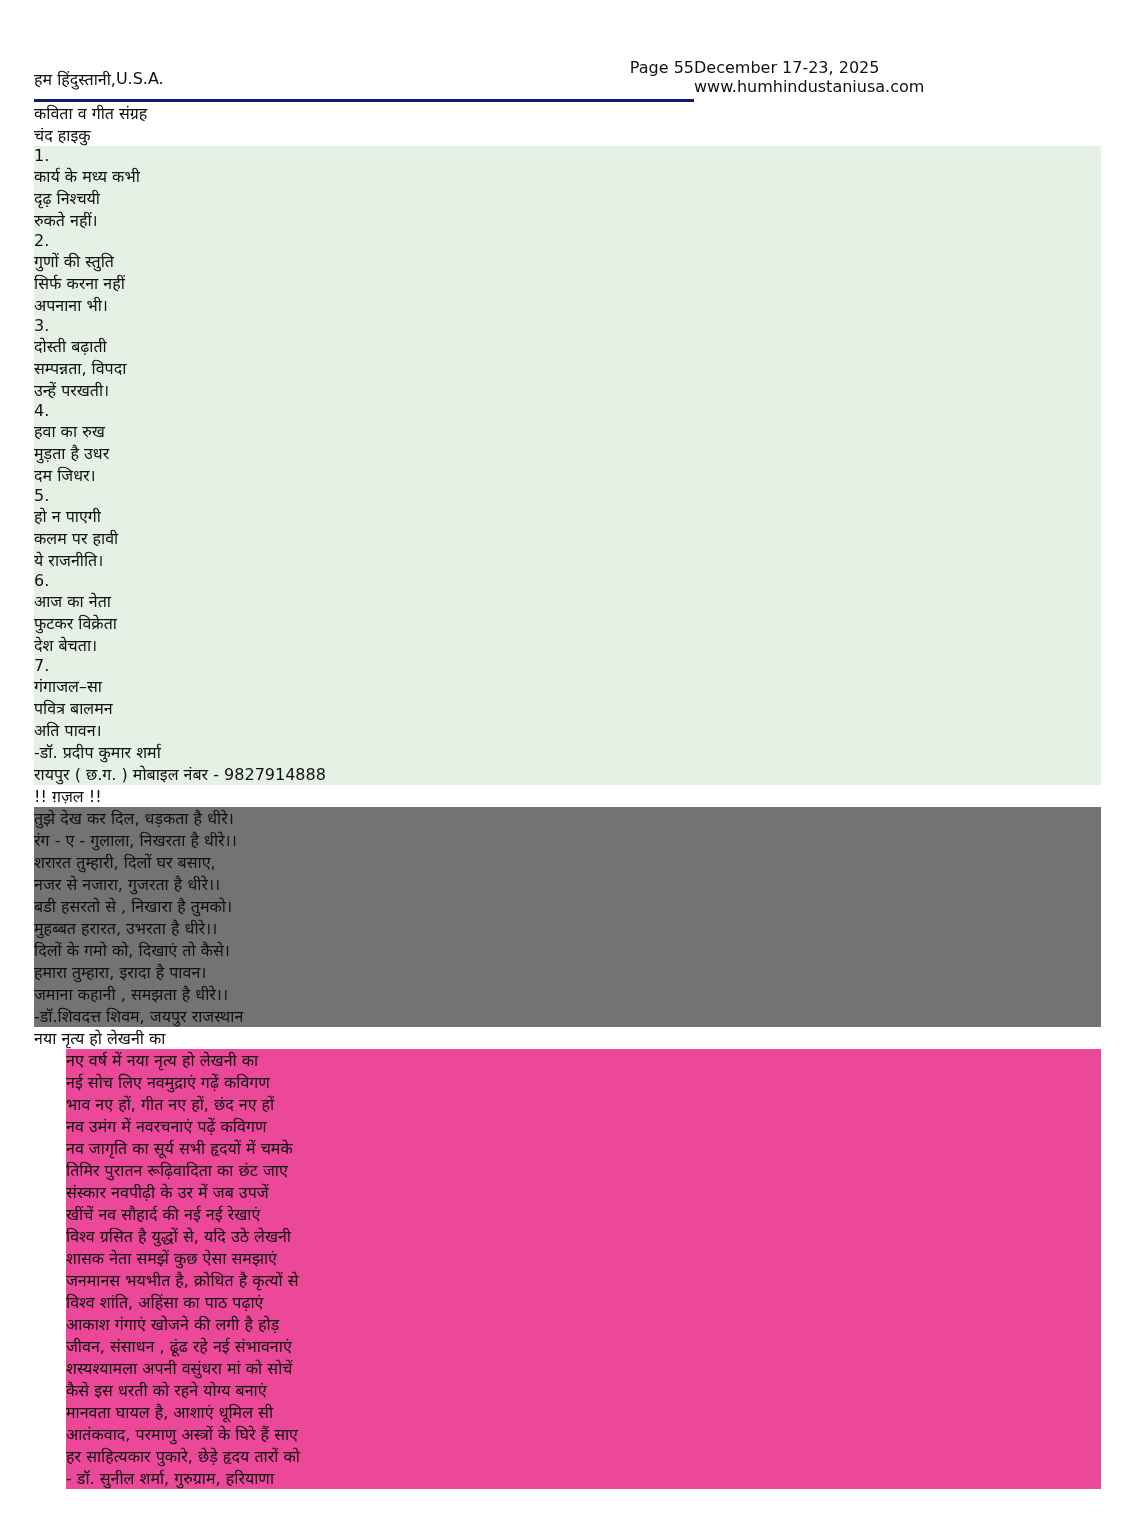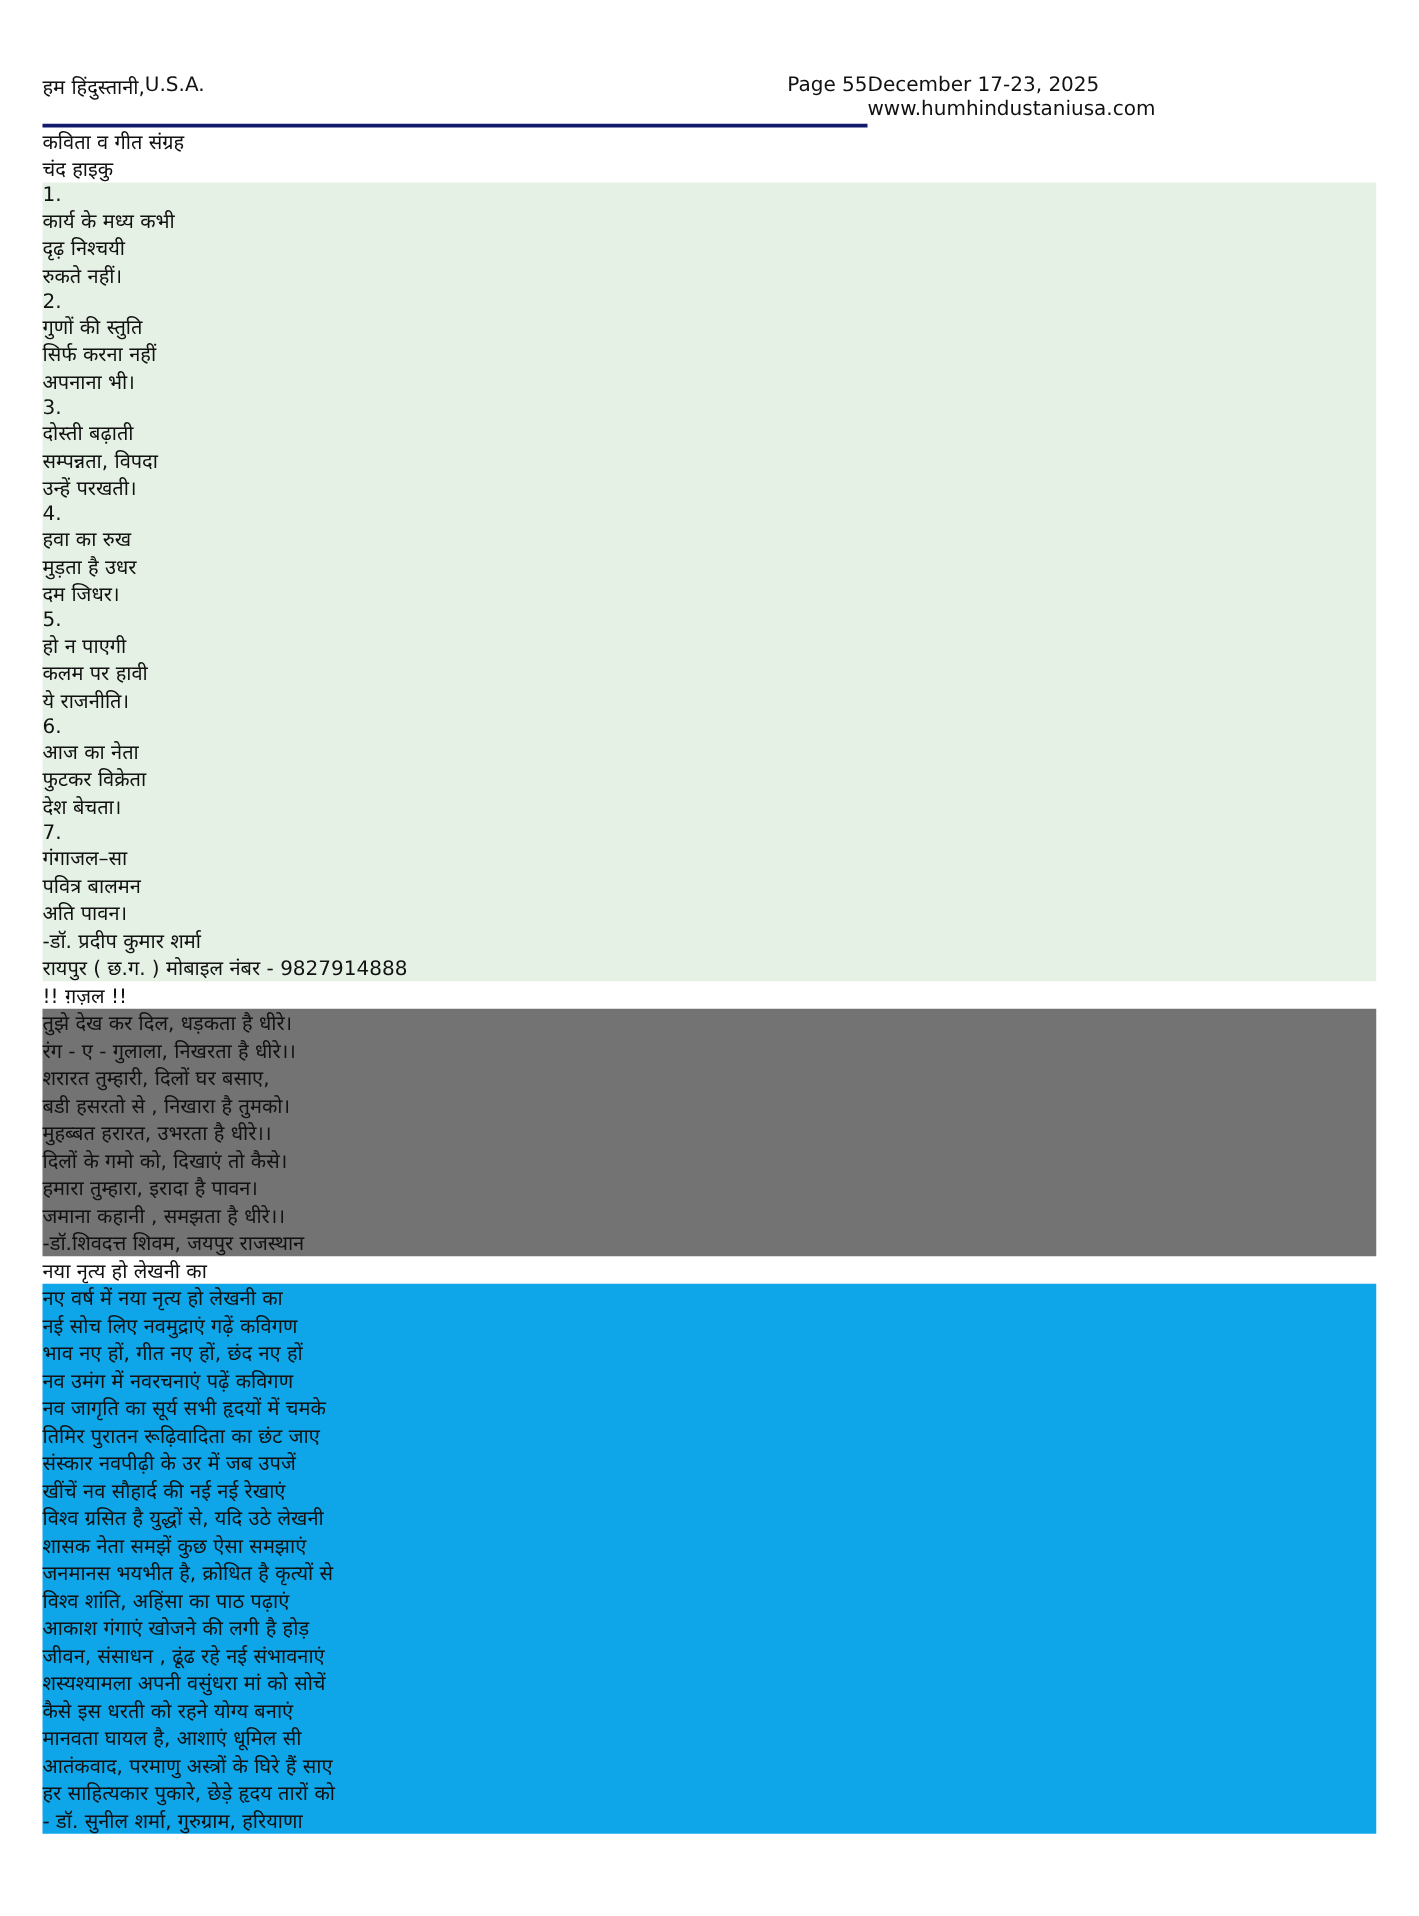--- a/index.html
+++ b/index.html
@@ -2,21 +2,21 @@
 <html><head>
 <meta charset="utf-8">
 <style>
   html,body{margin:0;padding:0;background:#ffffff;}
   body{width:1135px;min-height:1533px;font-family:"DejaVu Sans",sans-serif;color:#111;}
   .page{box-sizing:border-box;padding:58px 34px 18px 34px;}
 
   
   .mast{display:flex;align-items:stretch;height:44px;}
   .mast-left{display:flex;flex:0 0 660px;border-bottom:3px solid #121a6e;}
-  .green-bar{flex:1;display:flex;background:linear-gradient(90deg,#0c programme;}
+  .green-bar{flex:1;display:flex;align-items:center;background:linear-gradient(90deg,#0c programme;}
   .green-bar{flex:1;display:flex;align-items:baseline;background:linear-gradient(90deg,#0b7c36,#149247);color:#fff;padding:6px 10px 0 12px;}
   .paper-name{font-size:25px;font-weight:800;letter-spacing:0.5px;}
   .paper-region{font-size:16px;font-weight:800;font-style:italic;margin-left:8px;}
   .page-tab{margin-left:-4px;background:#efe291;color:#000;font-size:25px;font-weight:800;
             display:flex;align-items:center;padding:0 30px 0 38px;
             clip-path:polygon(22px 0,100% 0,100% 100%,0 100%);}
   .mast-right{flex:1;text-align:right;line-height:1.2;padding-top:3px;}
   .mast-date{color:#c61212;font-weight:800;font-size:17px;}
   .mast-site{color:#1b57a8;font-weight:800;font-size:15px;}
 
@@ -100,34 +100,35 @@
             <div class="ln a-c b">रायपुर ( छ.ग. ) मोबाइल नंबर - 9827914888</div>
           </div>
         </section>
         <section>
           <div class="sec-header v-band-maroon">!! ग़ज़ल !!</div>
           <div class="sec-body" style="background: #737373;">
             <div class="ln">तुझे देख कर दिल, धड़कता है धीरे।</div>
             <div class="ln">रंग - ए - गुलाला, निखरता  है धीरे।।</div>
             <div class="sp"></div>
             <div class="ln">शरारत तुम्हारी,  दिलों  घर बसाए,</div>
+            <div class="ln">नजर से नजारा,  गुजरता है धीरे।।</div>
             <div class="sp"></div>
             <div class="ln">बडी हसरतो से , निखारा है तुमको।</div>
             <div class="ln">मुहब्बत हरारत,  उभरता है धीरे।।</div>
             <div class="sp"></div>
             <div class="ln">दिलों के गमो को, दिखाएं तो कैसे।</div>
             <div class="sp"></div>
             <div class="ln">हमारा  तुम्हारा, इरादा है पावन।</div>
             <div class="ln">जमाना कहानी , समझता है धीरे।।</div>
             <div class="ln a-r b">-डॉ.शिवदत्त शिवम, जयपुर राजस्थान</div>
           </div>
         </section>
         <section>
           <div class="sec-header v-white">नया नृत्य हो लेखनी का</div>
-          <div class="sec-body" style="background: #0ea5e9;">
+          <div class="sec-body" style="background: #ec4899; margin-left: 32px;">
             <div class="ln">नए वर्ष में नया नृत्य हो लेखनी का</div>
             <div class="ln">नई सोच लिए नवमुद्राएं गढ़ें कविगण</div>
             <div class="ln">भाव नए हों, गीत नए हों, छंद नए हों</div>
             <div class="ln">नव उमंग में नवरचनाएं पढ़ें कविगण</div>
             <div class="sp"></div>
             <div class="ln">नव जागृति का सूर्य सभी हृदयों में चमके</div>
             <div class="ln">तिमिर पुरातन रूढ़िवादिता का छंट जाए</div>
             <div class="ln">संस्कार नवपीढ़ी के उर में जब उपजें</div>
             <div class="ln">खींचें नव सौहार्द की नई नई रेखाएं</div>
             <div class="sp"></div>

